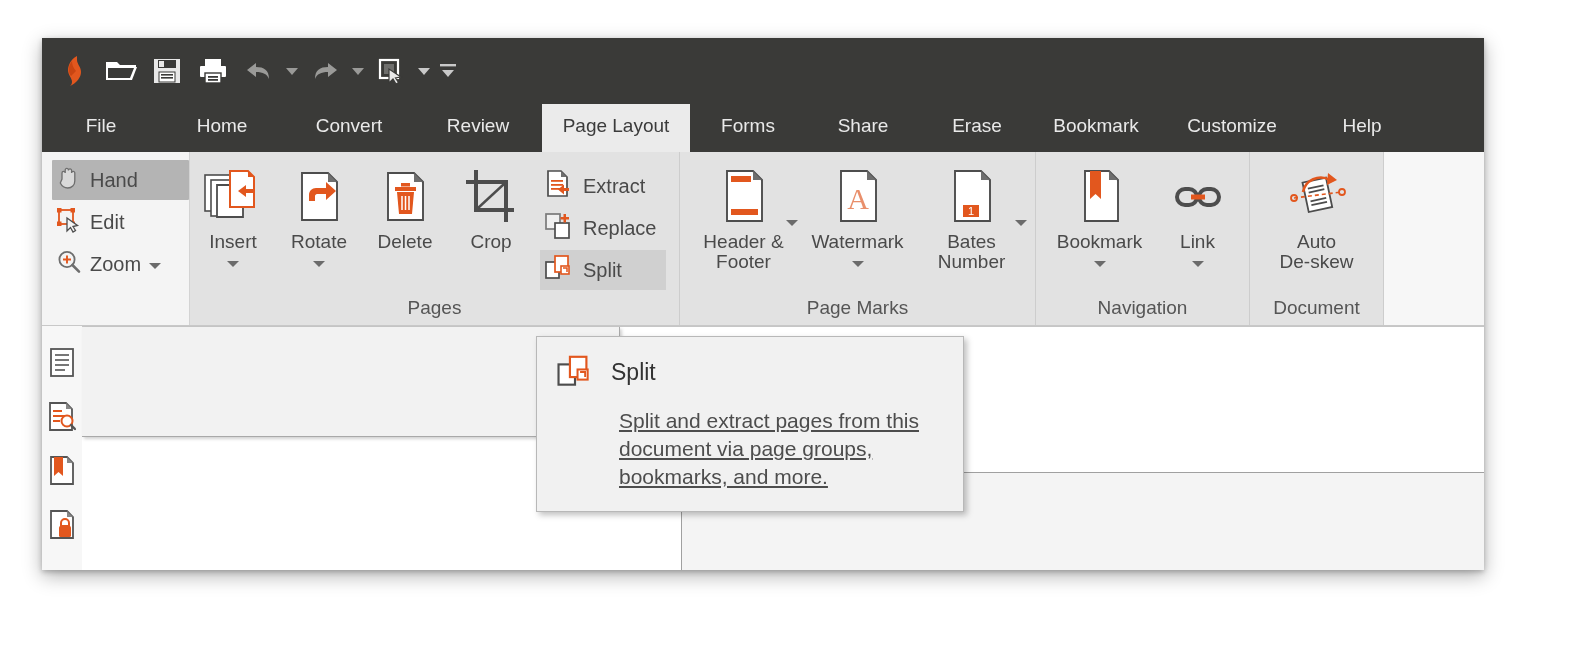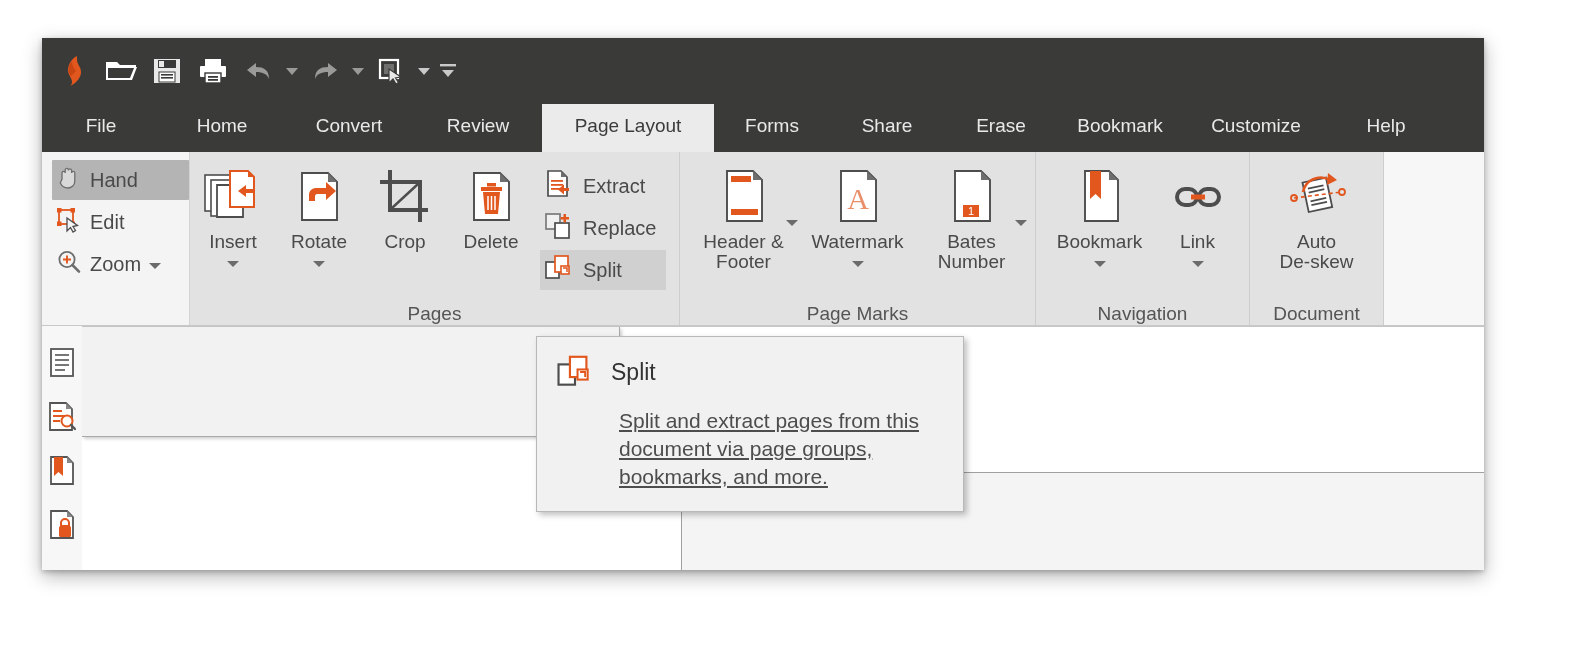--- a/index.html
+++ b/index.html
@@ -101,21 +101,21 @@
     flex-direction: column;
     background: #e2e2e2;
     border-right: 1px solid #cdcdcd;
     padding-top: 6px;
   }
   .rgroup-body { display: flex; flex: 1; align-items: flex-start; }
   .rgroup-title {
     text-align: center;
     font-size: 19px;
     color: #555;
-    padding-bottom: 0;
+    padding-bottom: 6px;
   }
 
   .bigbtn {
     width: 86px;
     display: flex; flex-direction: column; align-items: center;
     padding-top: 6px;
     cursor: default;
   }
   .bigbtn .ico { height: 66px; display:flex; align-items:center; justify-content:center;}
   .bigbtn .blabel {
@@ -316,21 +316,21 @@
           <path d="M4 8 L16 8 L10 15 Z" fill="#c9c9c9"></path>
         </svg>
       </div>
     </div>
 
     <div class="tabstrip">
       <div class="rtab" style="width:118px">File</div>
       <div class="rtab" style="width:124px">Home</div>
       <div class="rtab" style="width:130px">Convert</div>
       <div class="rtab" style="width:128px">Review</div>
-      <div class="rtab active" style="width:172px">Page Layout</div>
+      <div class="rtab active" style="width:148px">Page Layout</div>
       <div class="rtab" style="width:116px">Forms</div>
       <div class="rtab" style="width:114px">Share</div>
       <div class="rtab" style="width:114px">Erase</div>
       <div class="rtab" style="width:124px">Bookmark</div>
       <div class="rtab" style="width:148px">Customize</div>
       <div class="rtab" style="width:112px">Help</div>
     </div>
 
     <div class="ribbon">
 
@@ -394,41 +394,41 @@
                 <path d="M38 6 l9 9 h-9 Z" fill="#6e6e6e"></path>
                 <path d="M19 34 v-6 c0-4 3-7 7-7 h10 v-6 l10 9 -10 9 v-6 H27 c-1 0-2 1-2 2 v5 Z" fill="#e2571e"></path>
               </svg>
             </span>
             <span class="blabel">Rotate</span>
             <span class="bcaret"><i class="caret-dn"></i></span>
           </div>
 
           <div class="bigbtn">
             <span class="ico">
-              <svg width="58" height="58" viewBox="0 0 58 58">
-                <path d="M14 2 V42 H52" fill="none" stroke="#4d4d4d" stroke-width="4"></path>
-                <path d="M4 14 H44 V54" fill="none" stroke="#4d4d4d" stroke-width="4"></path>
-                <path d="M16 40 L42 16" stroke="#4d4d4d" stroke-width="2.4"></path>
-              </svg>
-            </span>
-            <span class="blabel">Crop</span>
-          </div>
-
-          <div class="bigbtn">
-            <span class="ico">
               <svg width="58" height="60" viewBox="0 0 58 60">
                 <path d="M12 6 h26 l9 9 v38 H12 Z" fill="#fff" stroke="#4d4d4d" stroke-width="1.9"></path>
                 <path d="M38 6 l9 9 h-9 Z" fill="#6e6e6e"></path>
                 <rect x="19" y="20" width="21" height="4" fill="#e2571e"></rect>
                 <rect x="25" y="16" width="9" height="3.5" fill="#e2571e"></rect>
                 <path d="M21 25 h17 l-2 22 H23 Z" fill="#e2571e"></path>
                 <path d="M26 29 v14 M29.5 29 v14 M33 29 v14" stroke="#fff" stroke-width="1.5"></path>
               </svg>
             </span>
             <span class="blabel">Delete</span>
+          </div>
+
+          <div class="bigbtn">
+            <span class="ico">
+              <svg width="58" height="58" viewBox="0 0 58 58">
+                <path d="M14 2 V42 H52" fill="none" stroke="#4d4d4d" stroke-width="4"></path>
+                <path d="M4 14 H44 V54" fill="none" stroke="#4d4d4d" stroke-width="4"></path>
+                <path d="M16 40 L42 16" stroke="#4d4d4d" stroke-width="2.4"></path>
+              </svg>
+            </span>
+            <span class="blabel">Crop</span>
           </div>
 
           <div class="smallcol">
             <div class="smallbtn">
               <span>
                 <svg width="30" height="30" viewBox="0 0 30 30">
                   <path d="M4 2 h13 l6 6 v19 H4 Z" fill="#fff" stroke="#4d4d4d" stroke-width="1.7"></path>
                   <path d="M17 2 l6 6 h-6 Z" fill="#6e6e6e"></path>
                   <rect x="7" y="11" width="12" height="1.8" fill="#e2571e"></rect>
                   <rect x="7" y="15" width="12" height="1.8" fill="#e2571e"></rect>

